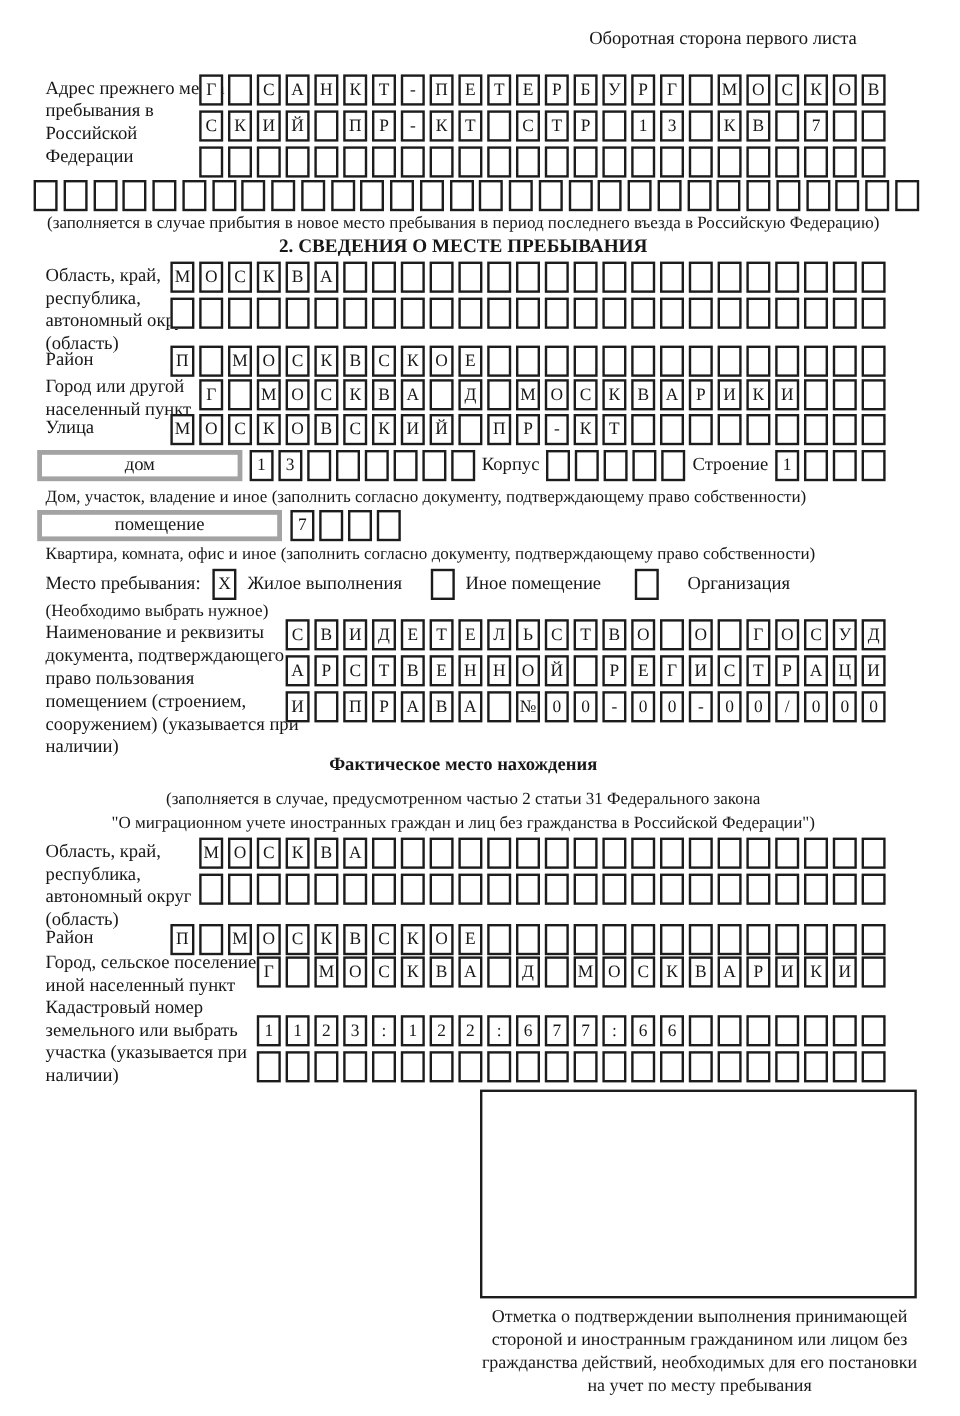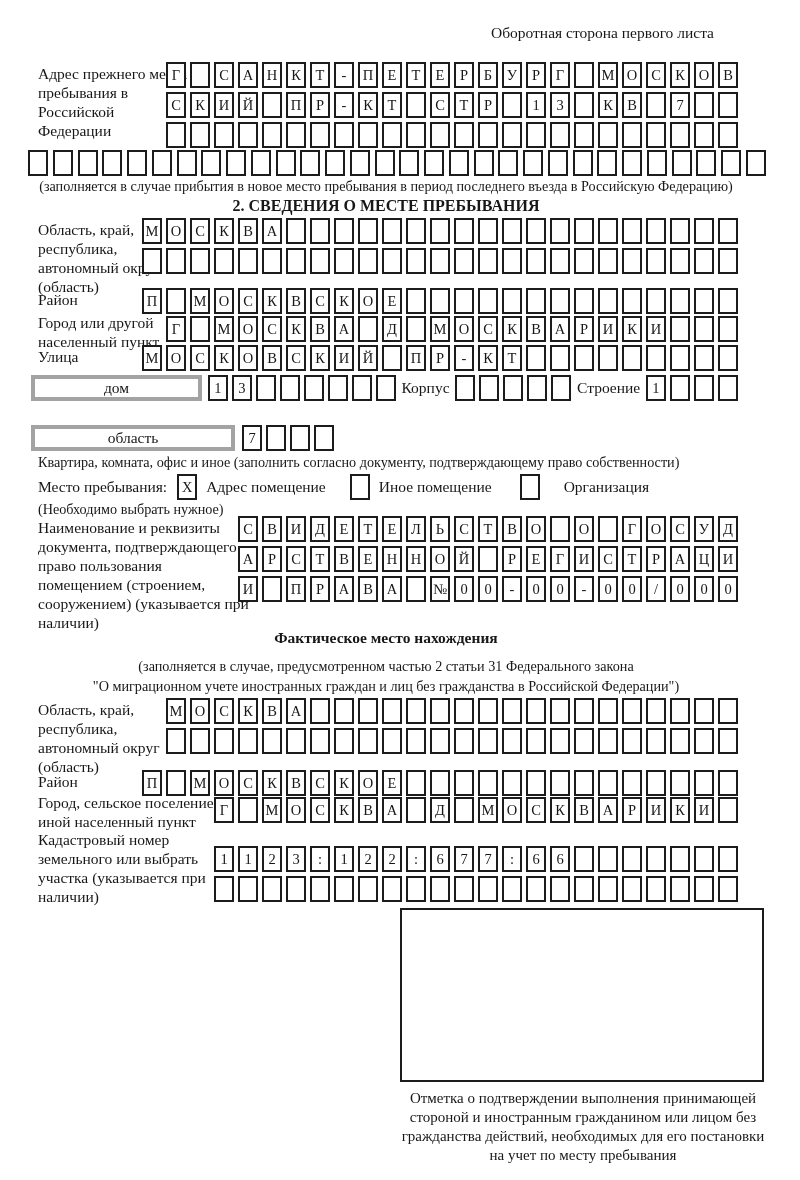--- a/index.html
+++ b/index.html
@@ -320,36 +320,37 @@
         <span class="cell"></span>
       </div>
     <span class="inl">Строение</span>
     <div class="cells">
         <span class="cell">1</span>
         <span class="cell"></span>
         <span class="cell"></span>
         <span class="cell"></span>
       </div>
   </div>
+  <div class="note" style="top:405px;left:38px">Дом, участок, владение и иное (заполнить согласно документу, подтверждающему право собственности)</div>
 
   <div class="hrow" style="top:425px;left:31px;gap:7px">
-    <div class="widebox" style="width:204px">область</div>
+    <div class="widebox" style="width:204px">помещение</div>
     <div class="cells">
         <span class="cell">7</span>
         <span class="cell"></span>
         <span class="cell"></span>
         <span class="cell"></span>
       </div>
   </div>
   <div class="note" style="top:453px;left:38px">Квартира, комната, офис и иное (заполнить согласно документу, подтверждающему право собственности)</div>
 
   <div class="hrow" style="top:474px;left:38px">
     <span class="inl">Место пребывания:</span>
     <span class="cell" style="margin-left:10px">X</span>
-    <span class="inl" style="margin-left:9px">Адрес помещение</span>
+    <span class="inl" style="margin-left:9px">Жилое выполнения</span>
     <span class="cell" style="margin-left:24px"></span>
     <span class="inl" style="margin-left:9px">Иное помещение</span>
     <span class="cell" style="margin-left:28px"></span>
     <span class="inl" style="margin-left:24px">Организация</span>
   </div>
   <div class="note" style="top:500px;left:38px;width:600px;text-align:left">(Необходимо выбрать нужное)</div>
 
   <div class="lbl" style="top:518px;left:38px;width:212px">Наименование и реквизиты документа, подтверждающего право пользования помещением (строением, сооружением) (указывается при наличии)</div>
   <div class="col" style="top:516px;right:34px">
     <div class="cells">

